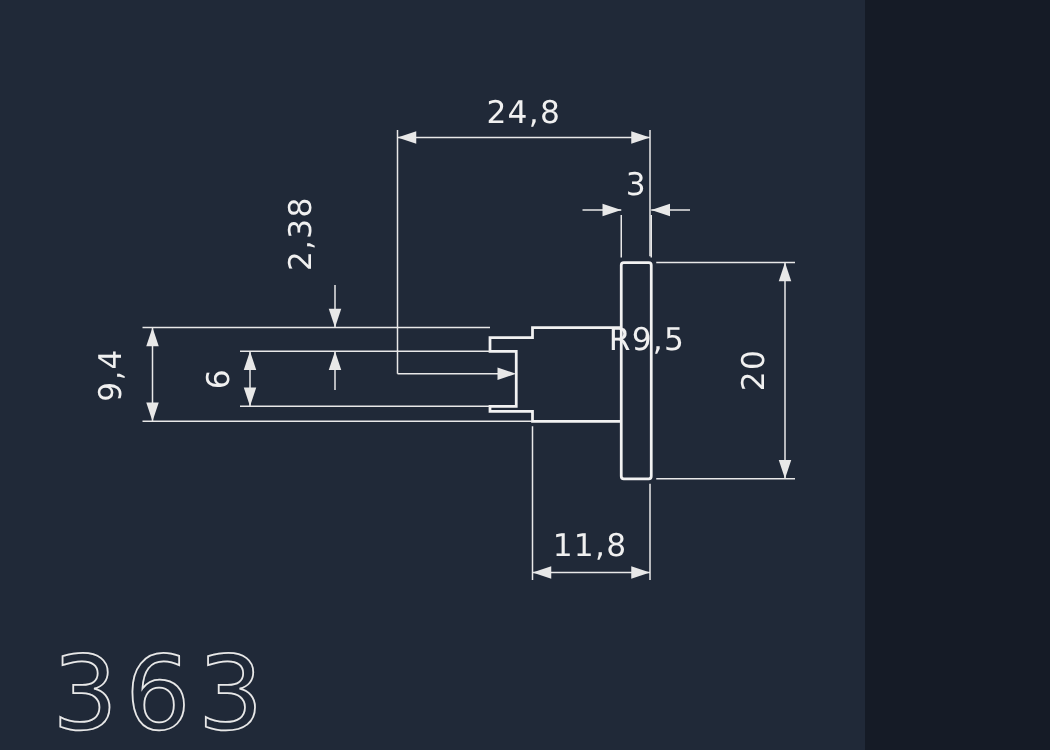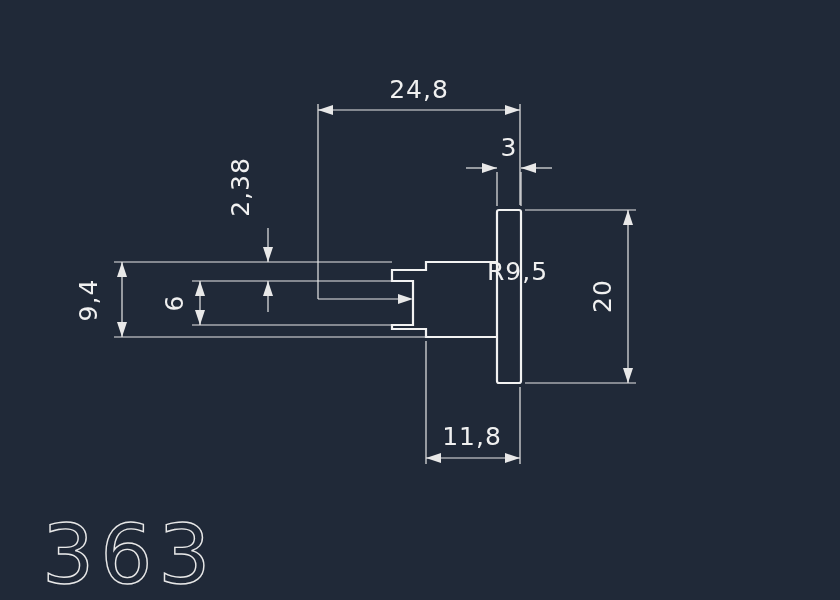--- a/index.html
+++ b/index.html
@@ -3,21 +3,21 @@
 <meta charset="utf-8">
 <style>
   html, body {
     margin: 0;
     padding: 0;
     background: #151b26;
     font-family: "DejaVu Sans", sans-serif;
   }
   .cad-canvas {
     position: relative;
-    width: 840px;
+    width: 692px;
     height: 600px;
     background: #202938;
     overflow: hidden;
   }
   svg { display: block; }
   .profile-line {
     stroke: #f2f2f2;
     stroke-width: 2.2;
     fill: none;
     stroke-linejoin: miter;

